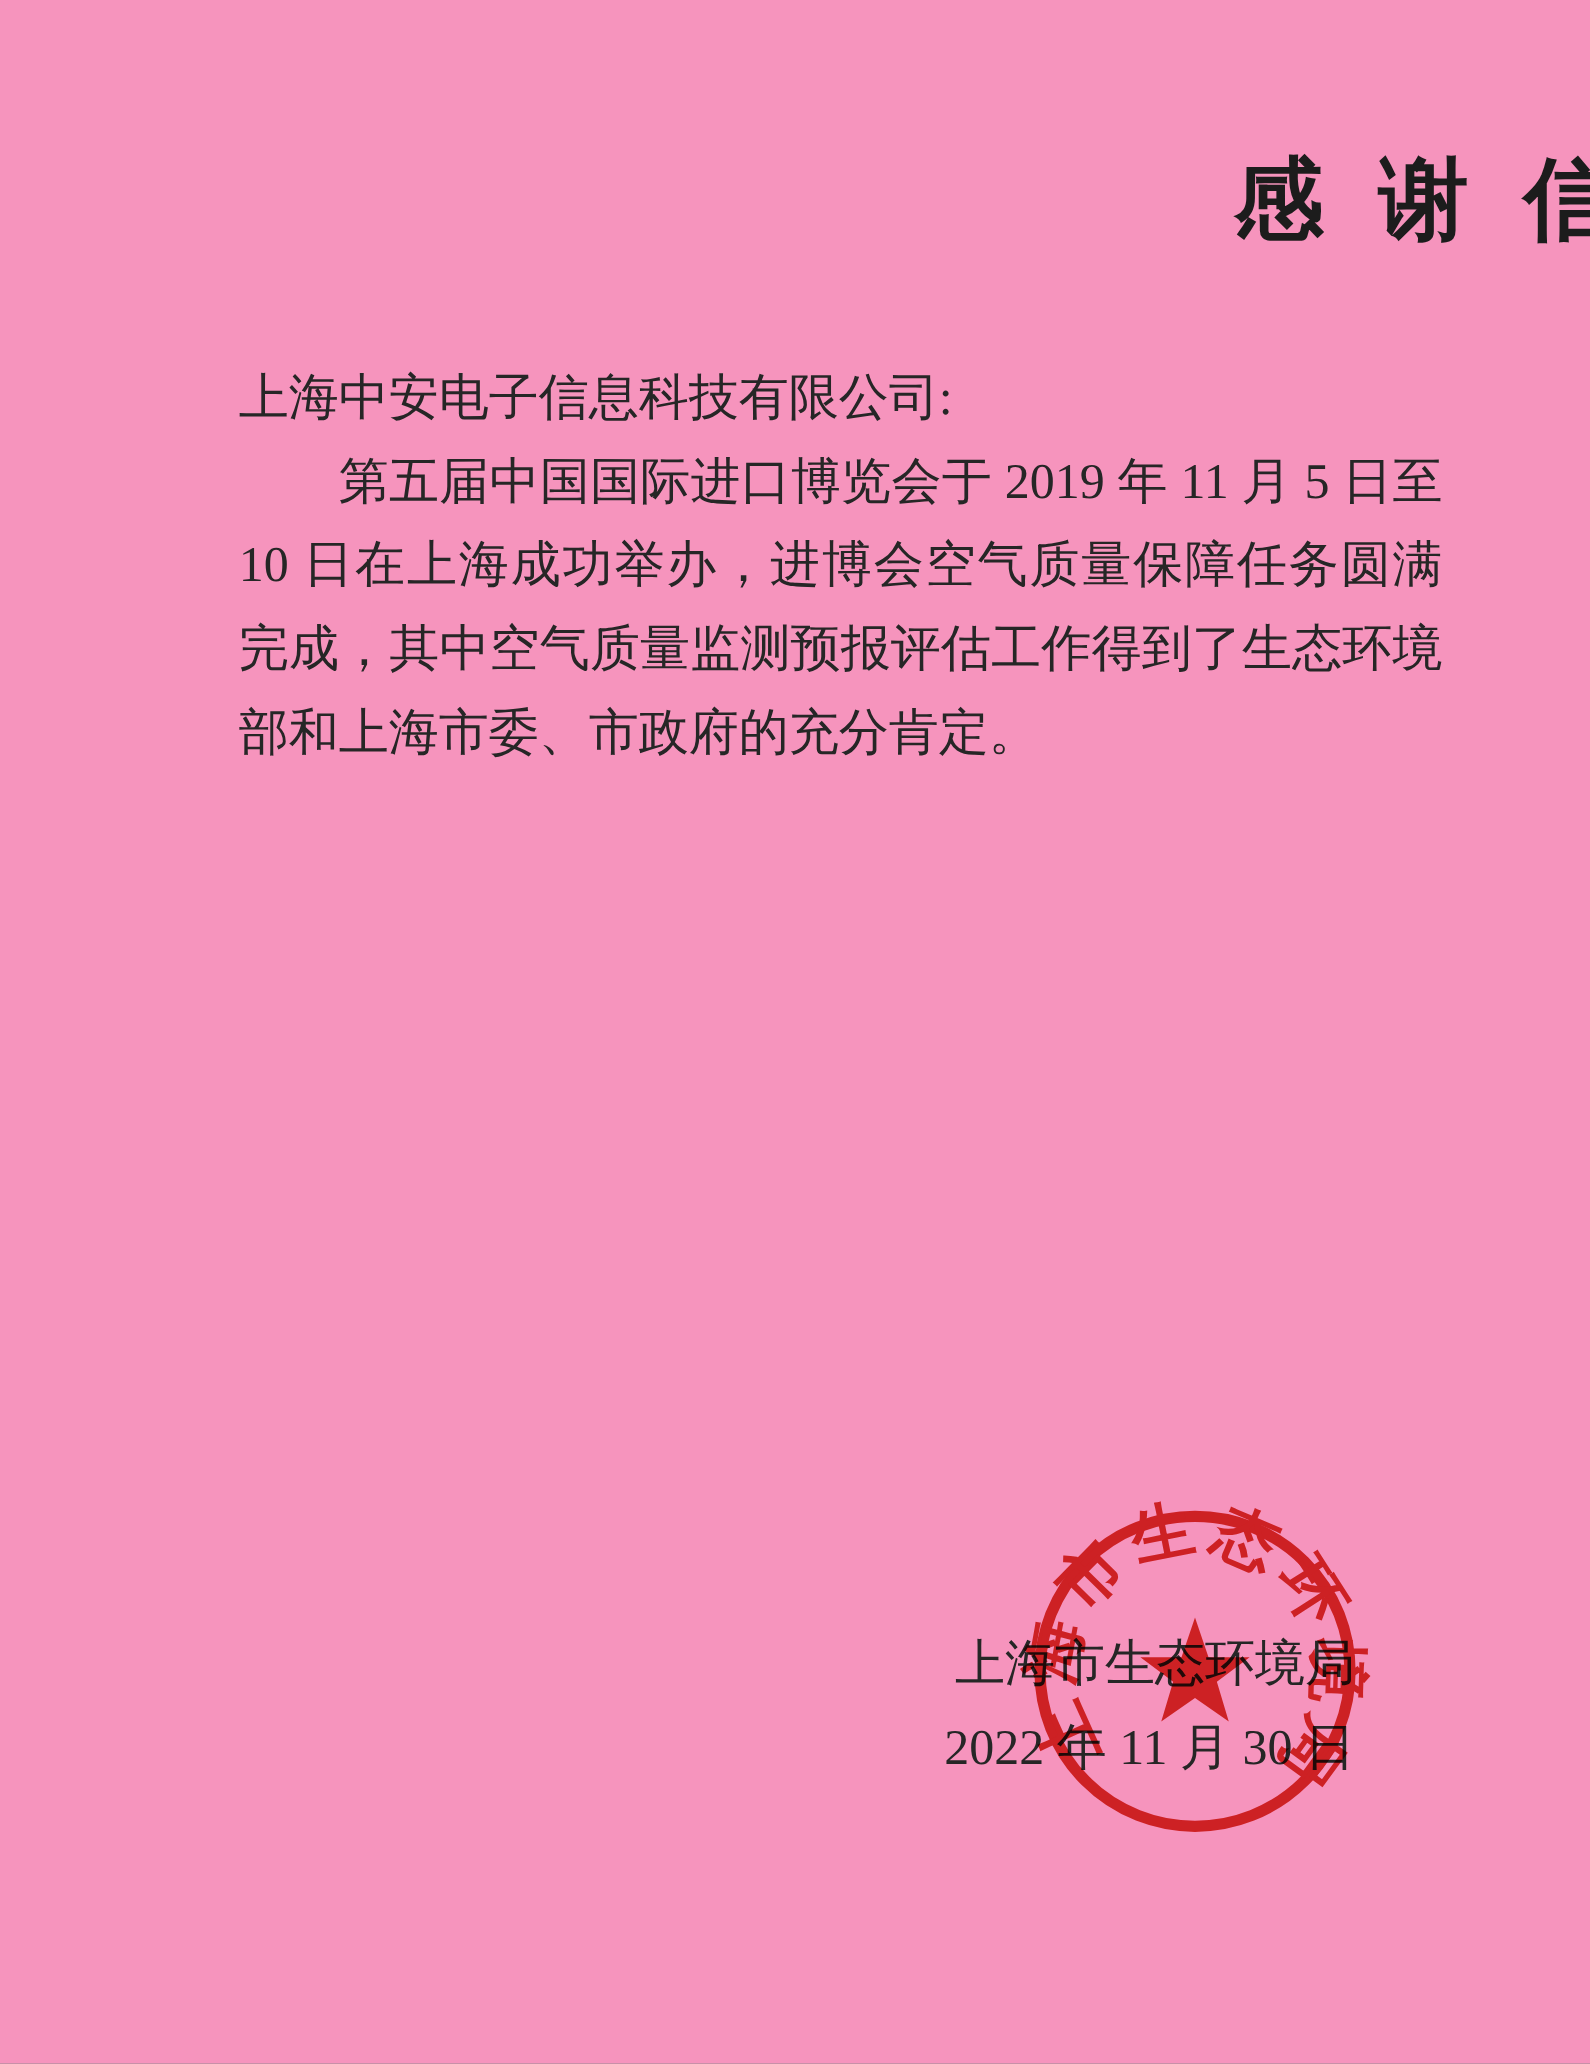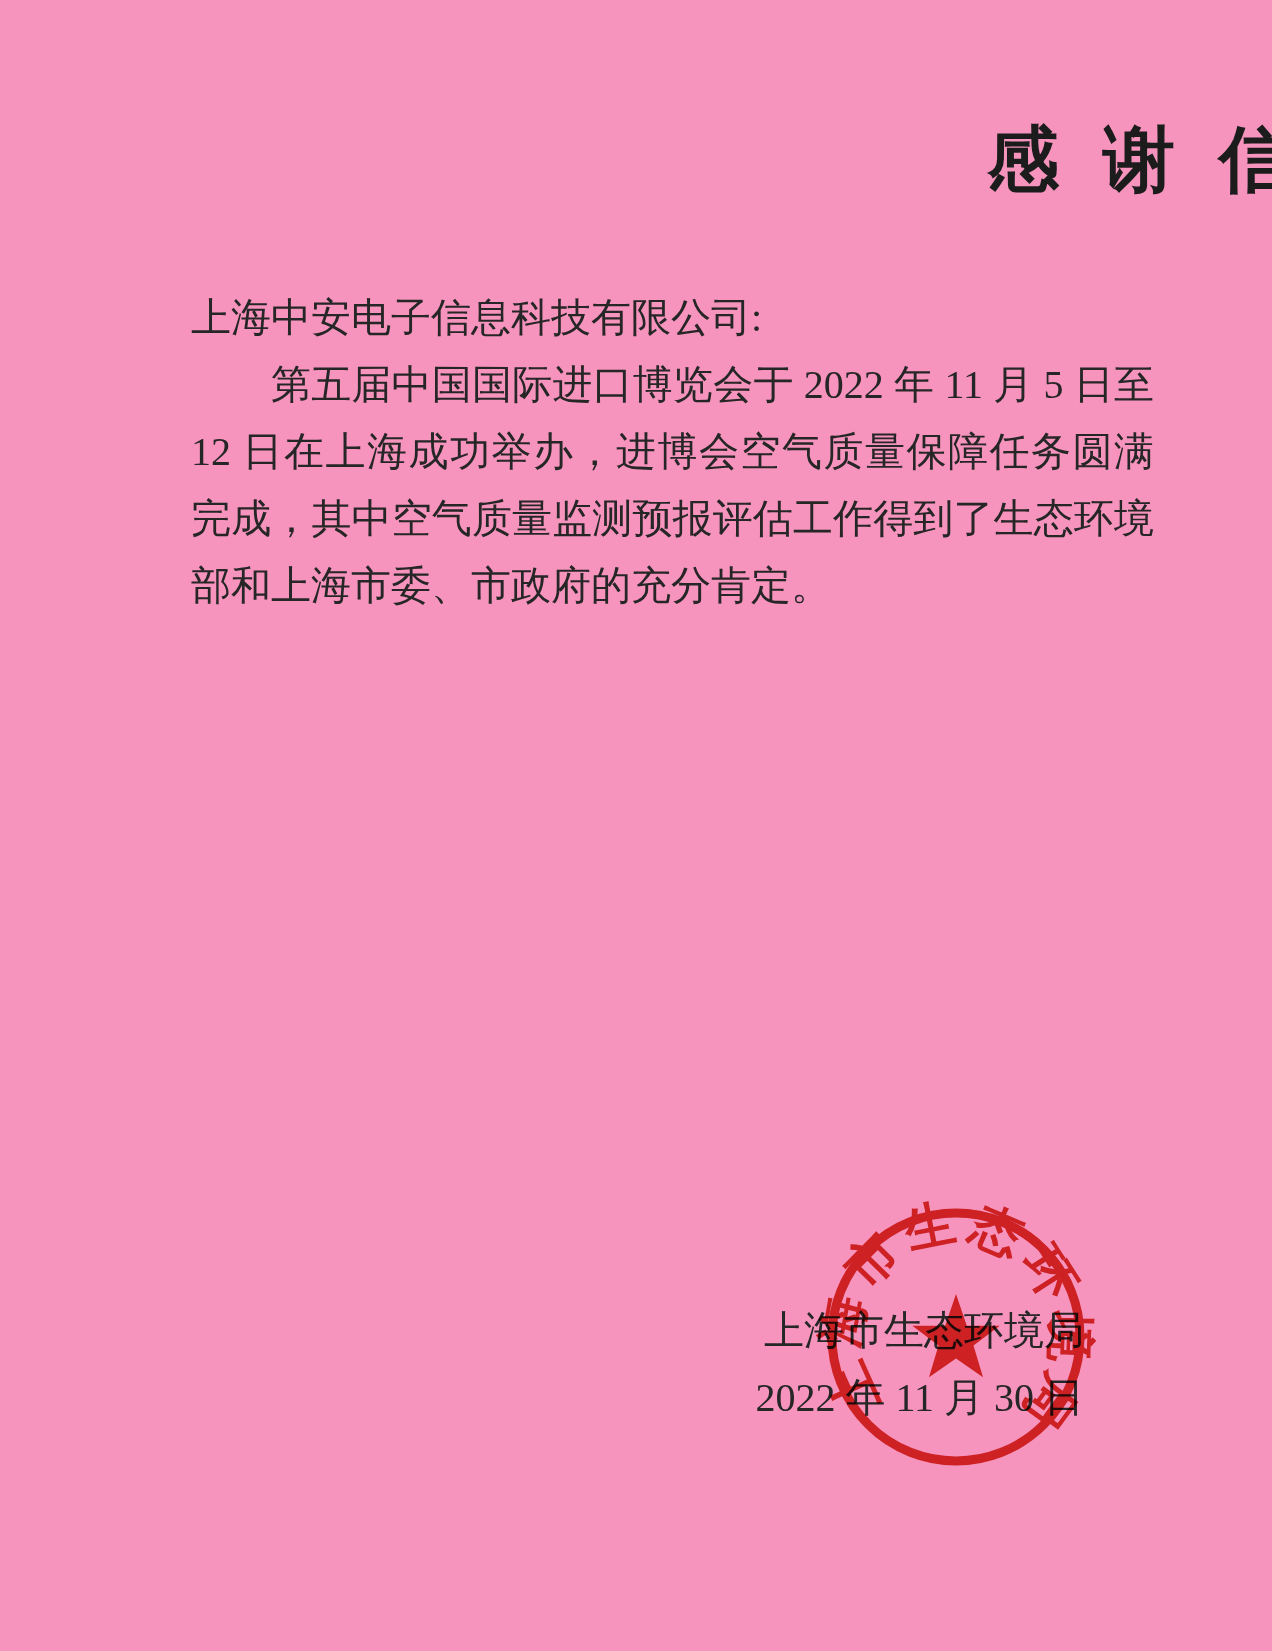--- a/index.html
+++ b/index.html
@@ -77,21 +77,21 @@
 </style>
 </head>
 <body>
 
 <div class="page">
 
   <div class="title">感 谢 信</div>
 
   <div class="body-text">
     <p>上海中安电子信息科技有限公司:</p>
-    <p class="indent">第五届中国国际进口博览会于 2022 年 11 月 5 日至 12 日在上海成功举办，进博会空气质量保障任务圆满完成，其中空气质量监测预报评估工作得到了生态环境部和上海市委、市政府的充分肯定。</p>
+    <p class="indent">第五届中国国际进口博览会于 2019 年 11 月 5 日至 10 日在上海成功举办，进博会空气质量保障任务圆满完成，其中空气质量监测预报评估工作得到了生态环境部和上海市委、市政府的充分肯定。</p>
   </div>
 
   <div class="signature-block">
     <div>上海市生态环境局</div>
     <div>2022 年 11 月 30 日</div>
   </div>
 
   <div class="stamp">
     <svg viewBox="-144 -144 288 288" xmlns="http://www.w3.org/2000/svg">
 

